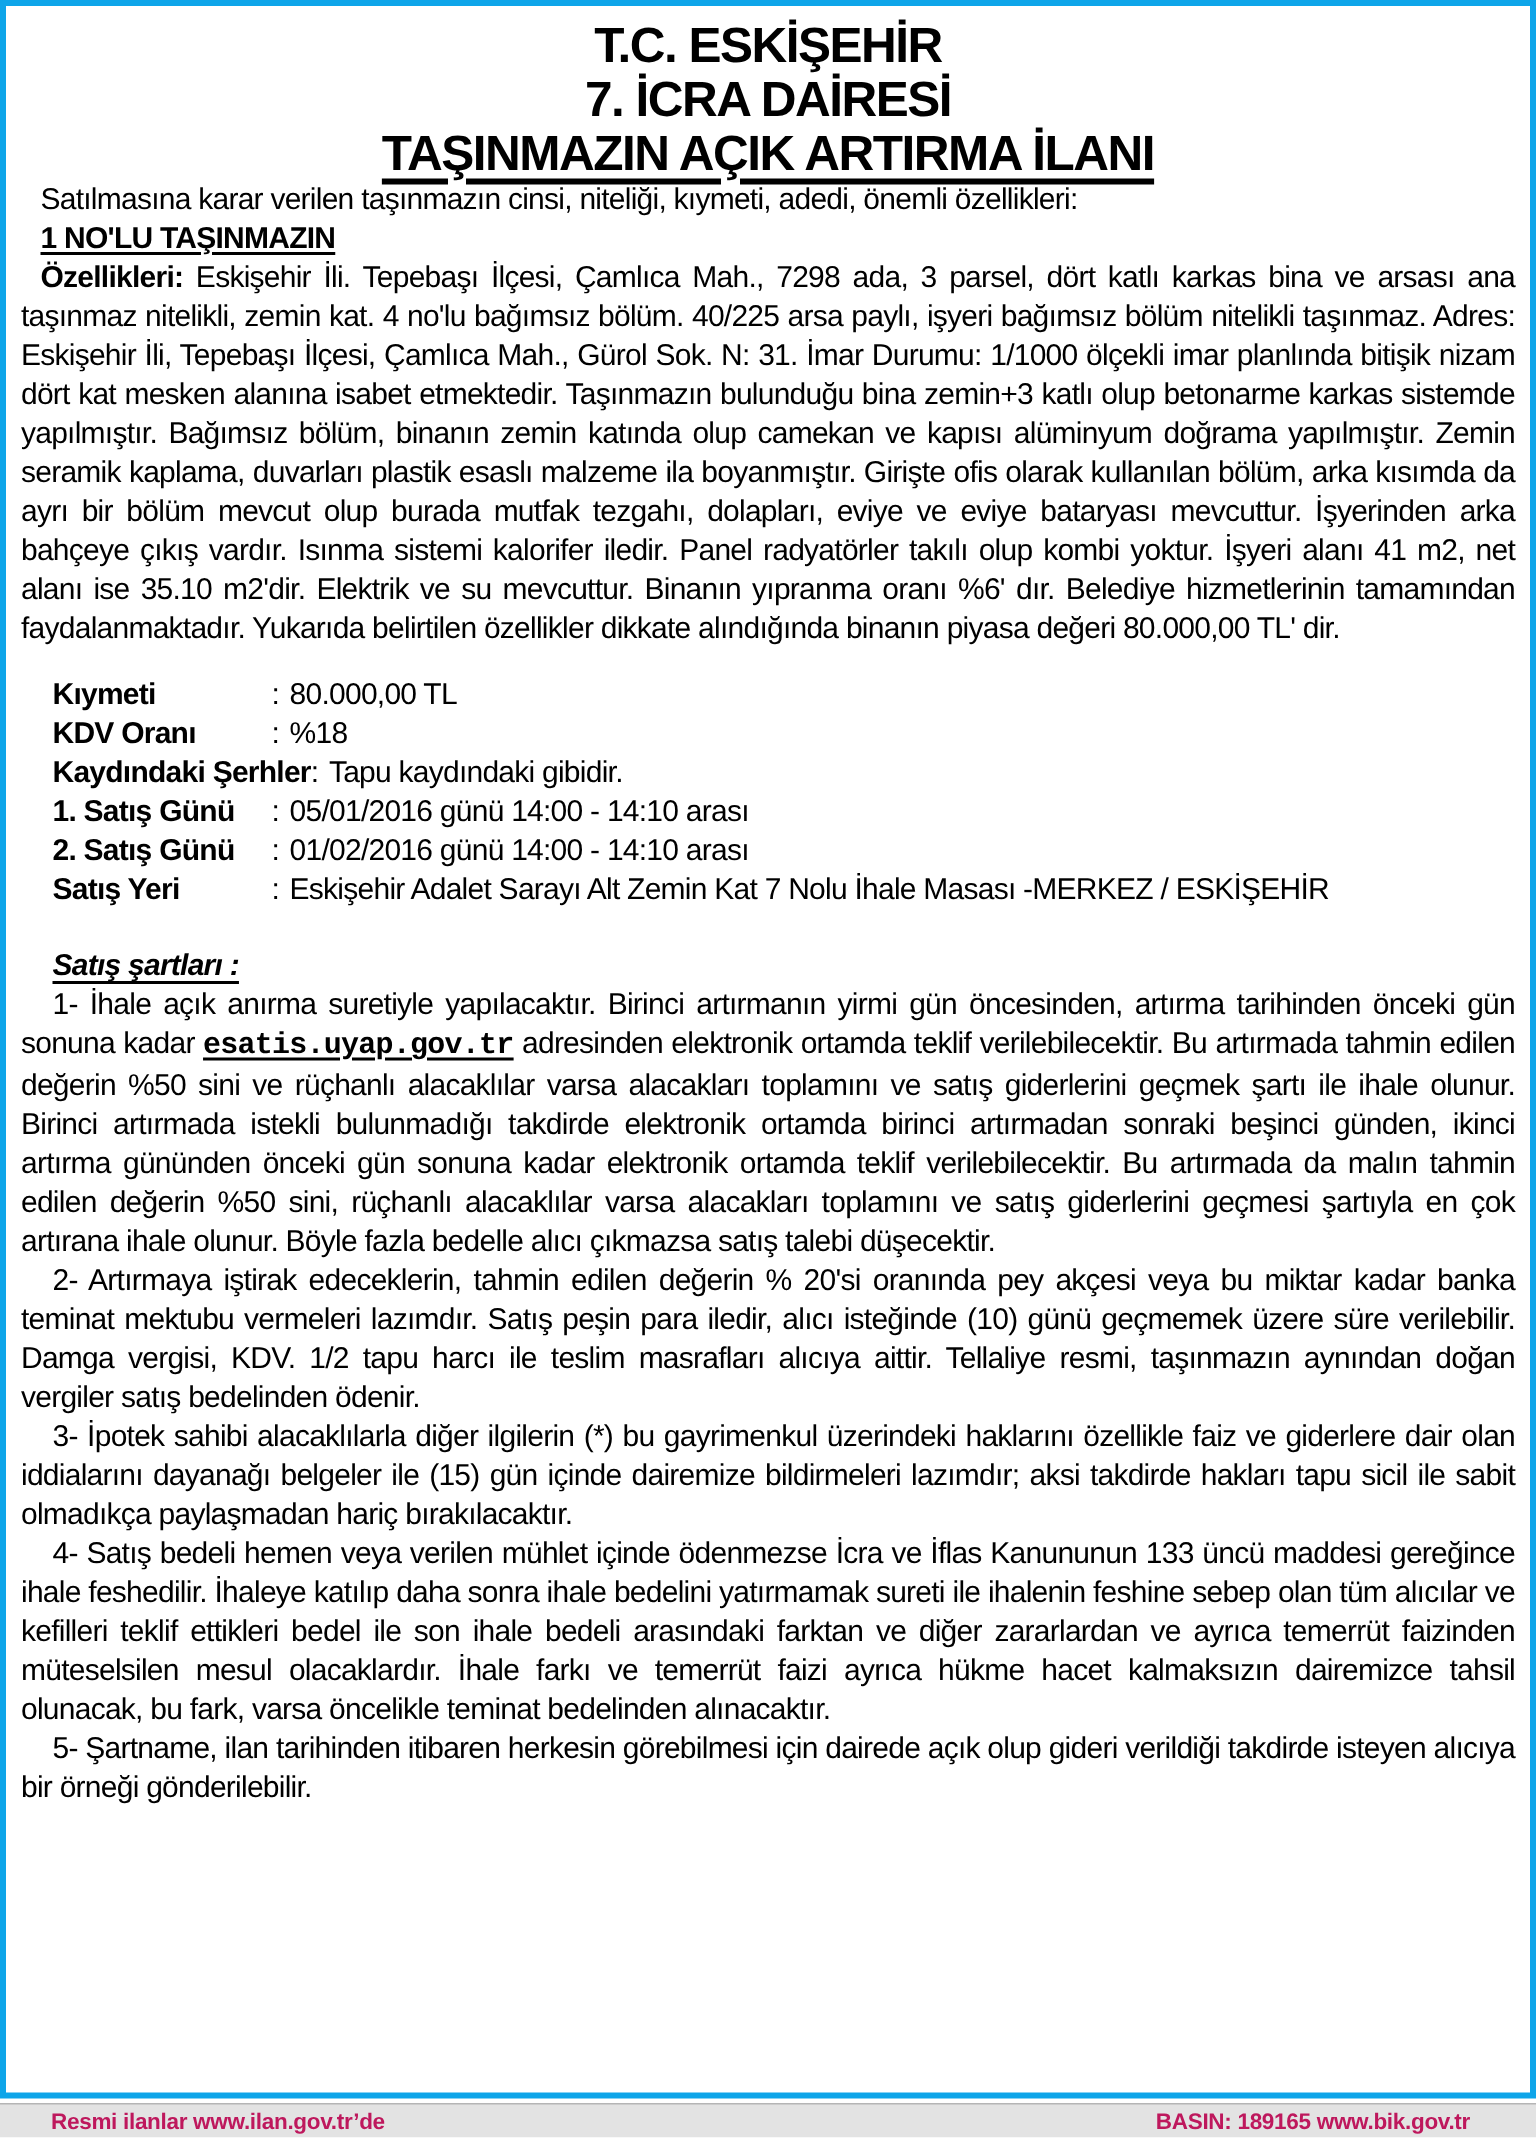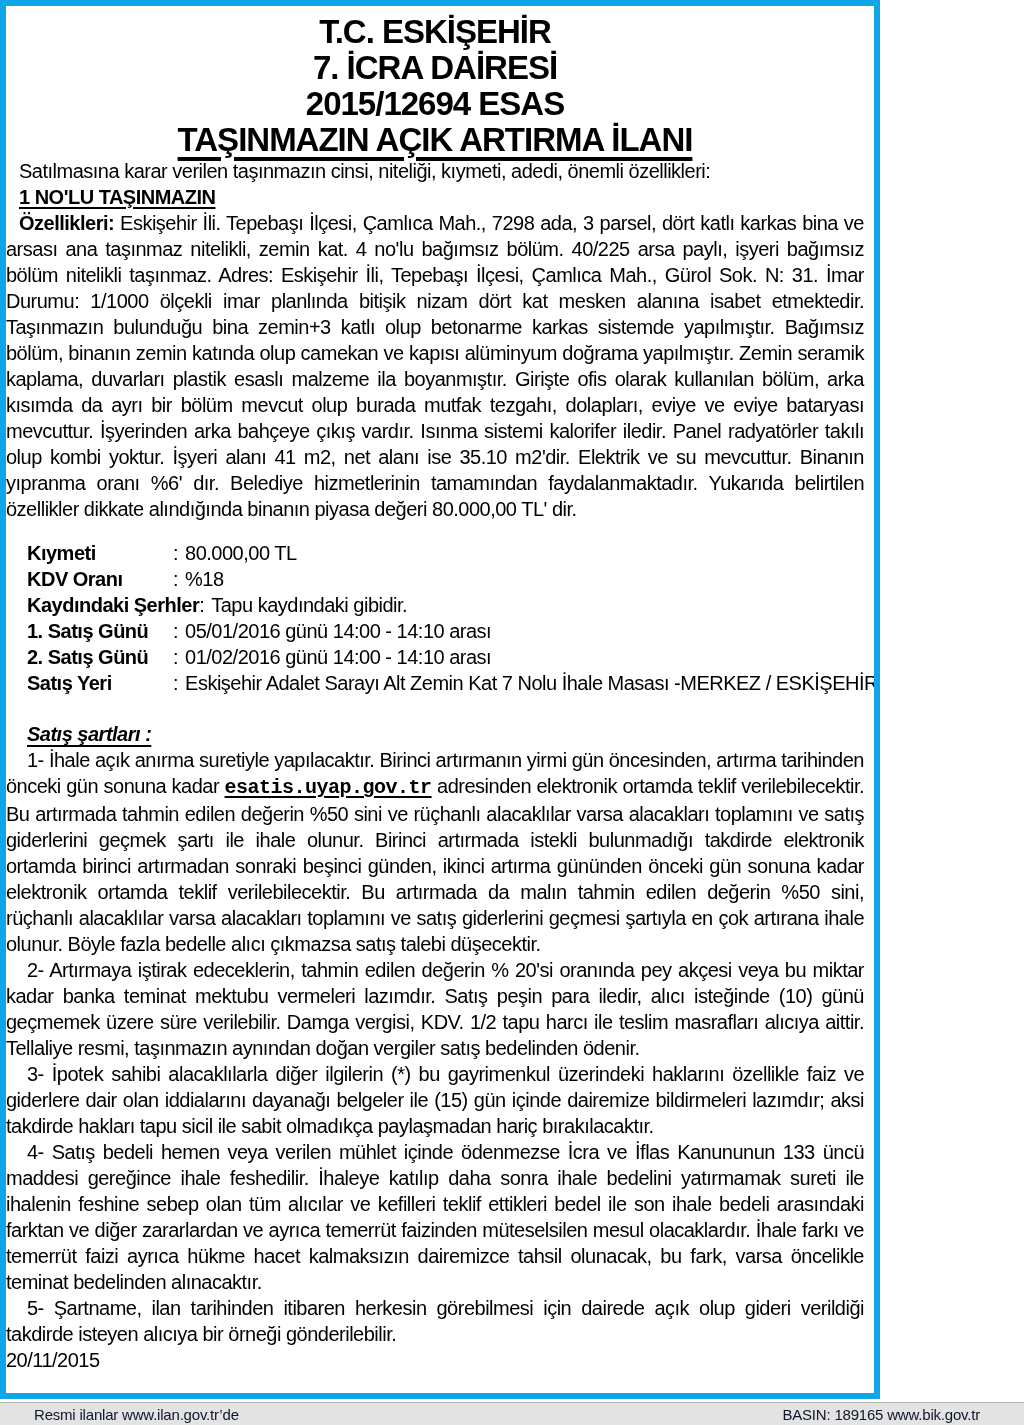--- a/index.html
+++ b/index.html
@@ -10,24 +10,24 @@
   body {
     width: 1024px;
     height: 1425px;
     font-family: "Liberation Sans", sans-serif;
     color: #000000;
     position: relative;
     overflow: hidden;
   }
   .frame {
     box-sizing: border-box;
-    width: 880px;
+    width: 1024px;
     height: 1399px;
-    border: 6px solid #0ea5e9;
-    padding: 8px 10px 0 0;
+    border: 4px solid #0ea5e9;
+    padding: 8px 10px 0 10px;
     overflow: hidden;
     background: #ffffff;
   }
   .hdr {
     text-align: center;
     font-weight: bold;
     font-size: 33px;
     line-height: 36px;
     letter-spacing: -1px;
   }
@@ -109,34 +109,33 @@
     margin-top: 3px;
     height: 23px;
     width: 1024px;
     background: #e3e3e3;
     border-top: 1px solid #b5b5b5;
     display: flex;
     justify-content: space-between;
     align-items: center;
     padding: 0 44px 0 34px;
     font-size: 15px;
-    font-weight: normal;
-    color: #0f172a;
+    font-weight: bold;
+    color: #be185d;
     letter-spacing: -0.2px;
   }
 </style>
 </head>
 <body>
 
 <div class="frame">
 
   <div class="hdr">
     <div>T.C. ESKİŞEHİR</div>
     <div>7. İCRA DAİRESİ</div>
-    <div>2015/12694 ESAS</div>
     <div><span class="title-underline">TAŞINMAZIN AÇIK ARTIRMA İLANI</span></div>
   </div>
 
   <div class="bodytext">
 
     <div class="intro">Satılmasına karar verilen taşınmazın cinsi, niteliği, kıymeti, adedi, önemli özellikleri:</div>
 
     <div class="prop-head"><span>1 NO'LU TAŞINMAZIN</span></div>
 
     <p class="features"><span class="lbl">Özellikleri:</span> <span>Eskişehir İli. Tepebaşı İlçesi, Çamlıca Mah., 7298 ada, 3 parsel, dört katlı karkas bina ve arsası ana taşınmaz nitelikli, zemin kat. 4 no'lu bağımsız bölüm. 40/225 arsa paylı, işyeri bağımsız bölüm nitelikli taşınmaz. Adres: Eskişehir İli, Tepebaşı İlçesi, Çamlıca Mah., Gürol Sok. N: 31. İmar Durumu: 1/1000 ölçekli imar planlında bitişik nizam dört kat mesken alanına isabet etmektedir. Taşınmazın bulunduğu bina zemin+3 katlı olup betonarme karkas sistemde yapılmıştır. Bağımsız bölüm, binanın zemin katında olup camekan ve kapısı alüminyum doğrama yapılmıştır. Zemin seramik kaplama, duvarları plastik esaslı malzeme ila boyanmıştır. Girişte ofis olarak kullanılan bölüm, arka kısımda da ayrı bir bölüm mevcut olup burada mutfak tezgahı, dolapları, eviye ve eviye bataryası mevcuttur. İşyerinden arka bahçeye çıkış vardır. Isınma sistemi kalorifer iledir. Panel radyatörler takılı olup kombi yoktur. İşyeri alanı 41 m2, net alanı ise 35.10 m2'dir. Elektrik ve su mevcuttur. Binanın yıpranma oranı %6' dır. Belediye hizmetlerinin tamamından faydalanmaktadır. Yukarıda belirtilen özellikler dikkate alındığında binanın piyasa değeri 80.000,00 TL' dir.</span></p>
@@ -176,21 +175,20 @@
 
     <div class="terms-head"><span>Satış şartları :</span></div>
 
     <p class="term"><span>1- İhale açık anırma suretiyle yapılacaktır. Birinci artırmanın yirmi gün öncesinden, artırma tarihinden önceki gün sonuna kadar </span><span class="elink">esatis.uyap.gov.tr</span><span> adresinden elektronik ortamda teklif verilebilecektir. Bu artırmada tahmin edilen değerin %50 sini ve rüçhanlı alacaklılar varsa alacakları toplamını ve satış giderlerini geçmek şartı ile ihale olunur. Birinci artırmada istekli bulunmadığı takdirde elektronik ortamda birinci artırmadan sonraki beşinci günden, ikinci artırma gününden önceki gün sonuna kadar elektronik ortamda teklif verilebilecektir. Bu artırmada da malın tahmin edilen değerin %50 sini, rüçhanlı alacaklılar varsa alacakları toplamını ve satış giderlerini geçmesi şartıyla en çok artırana ihale olunur. Böyle fazla bedelle alıcı çıkmazsa satış talebi düşecektir.</span></p>
 
     <p class="term">2- Artırmaya iştirak edeceklerin, tahmin edilen değerin % 20'si oranında pey akçesi veya bu miktar kadar banka teminat mektubu vermeleri lazımdır. Satış peşin para iledir, alıcı isteğinde (10) günü geçmemek üzere süre verilebilir. Damga vergisi, KDV. 1/2 tapu harcı ile teslim masrafları alıcıya aittir. Tellaliye resmi, taşınmazın aynından doğan vergiler satış bedelinden ödenir.</p>
     <p class="term">3- İpotek sahibi alacaklılarla diğer ilgilerin (*) bu gayrimenkul üzerindeki haklarını özellikle faiz ve giderlere dair olan iddialarını dayanağı belgeler ile (15) gün içinde dairemize bildirmeleri lazımdır; aksi takdirde hakları tapu sicil ile sabit olmadıkça paylaşmadan hariç bırakılacaktır.</p>
     <p class="term">4- Satış bedeli hemen veya verilen mühlet içinde ödenmezse İcra ve İflas Kanununun 133 üncü maddesi gereğince ihale feshedilir. İhaleye katılıp daha sonra ihale bedelini yatırmamak sureti ile ihalenin feshine sebep olan tüm alıcılar ve kefilleri teklif ettikleri bedel ile son ihale bedeli arasındaki farktan ve diğer zararlardan ve ayrıca temerrüt faizinden müteselsilen mesul olacaklardır. İhale farkı ve temerrüt faizi ayrıca hükme hacet kalmaksızın dairemizce tahsil olunacak, bu fark, varsa öncelikle teminat bedelinden alınacaktır.</p>
     <p class="term">5- Şartname, ilan tarihinden itibaren herkesin görebilmesi için dairede açık olup gideri verildiği takdirde isteyen alıcıya bir örneği gönderilebilir.</p>
 
-    <div class="notice-date">20/11/2015</div>
 
   </div>
 </div>
 
 <div class="footer-bar">
   <span>Resmi ilanlar www.ilan.gov.tr’de</span>
   <span>BASIN: 189165 www.bik.gov.tr</span>
 </div>
 
 </body></html>

